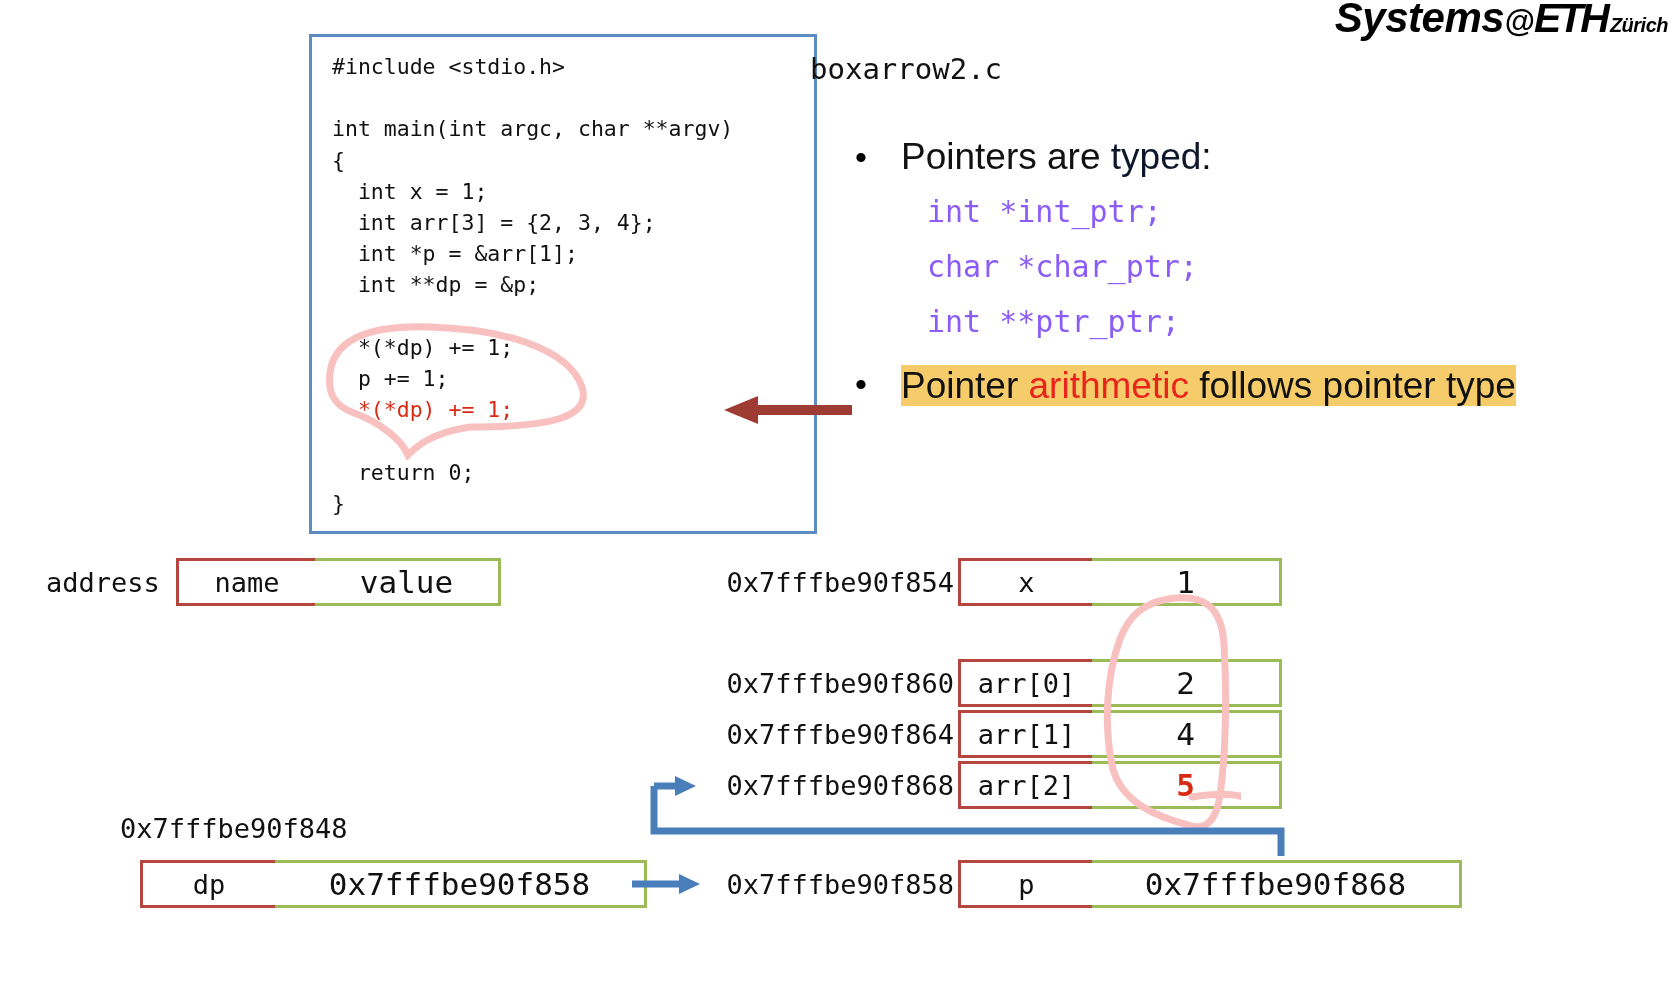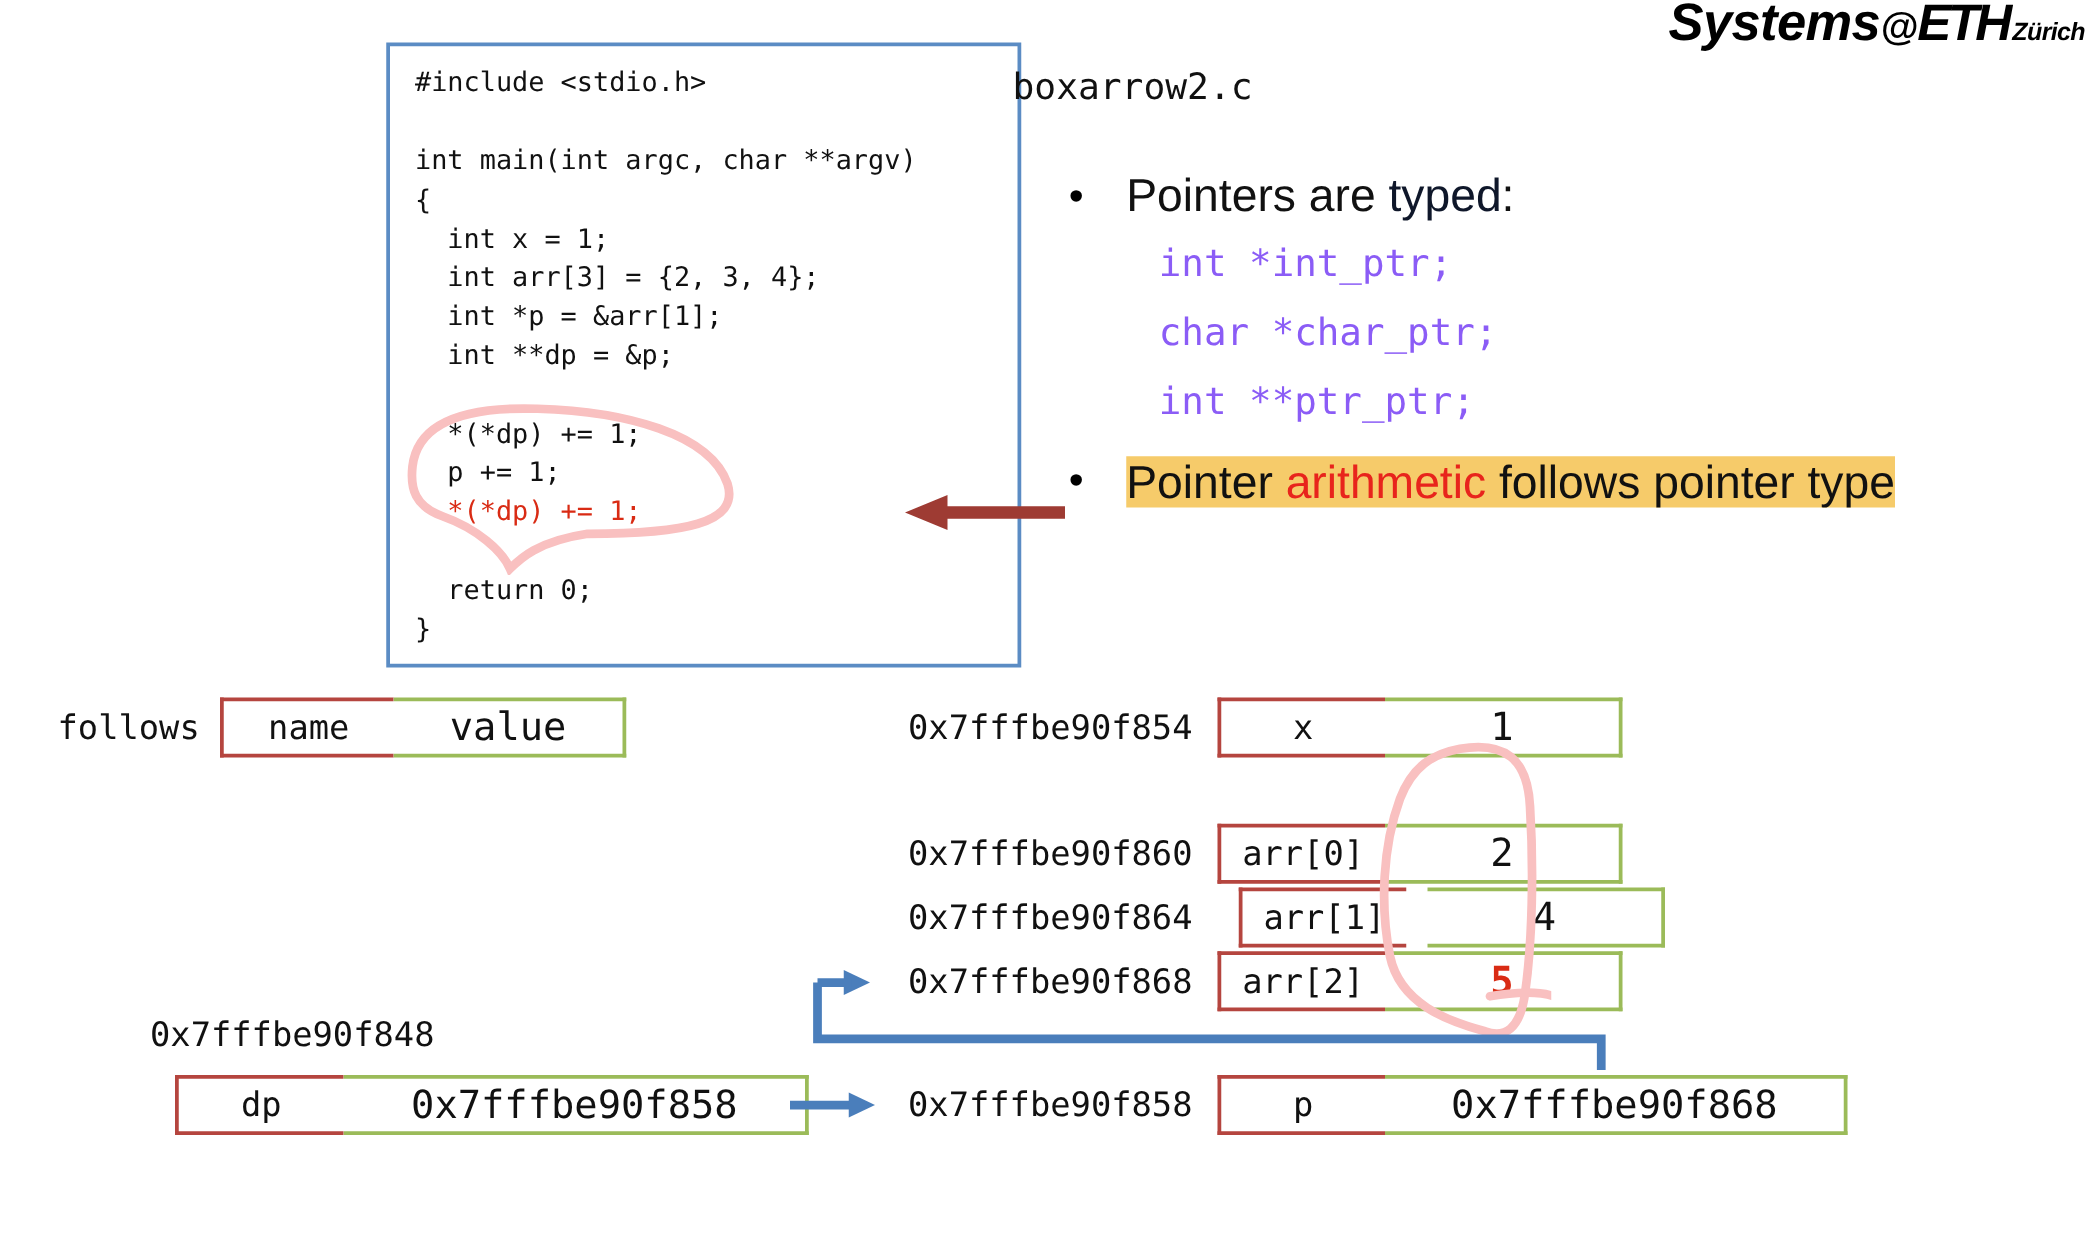--- a/index.html
+++ b/index.html
@@ -84,21 +84,21 @@
     display:inline;
   }
   .hl .red{color:#e8241c;}
   .b2wrap{width:630px;}
 
   
   .memrow{position:absolute; display:flex; align-items:stretch;}
   .addr{
     font-family:"DejaVu Sans Mono","Liberation Mono",monospace;
     font-size:27px; color:#111; display:flex; align-items:center;
-    justify-content:flex-end; padding-right:20px; white-space:nowrap;
+    justify-content:flex-end; padding-right:4px; white-space:nowrap;
   }
   .cell-name{
     border:3px solid #b5453f; border-right:none;
     box-sizing:border-box; background:#fff;
     display:flex;align-items:center;justify-content:center;
     font-family:"DejaVu Sans Mono","Liberation Mono",monospace;
     font-size:27px;color:#111;
   }
   .cell-val{
     border:3px solid #9bbb59; border-left:none;
@@ -164,38 +164,38 @@
     <div class="decl">char *char_ptr;</div>
     <div class="decl">int **ptr_ptr;</div>
 
     <div class="bullet-row2">
       <div class="dot">•</div>
       <div class="b2wrap"><span class="hl"><span>Pointer </span><span class="red">arithmetic</span><span> follows pointer type</span></span></div>
     </div>
   </div>
 
   <div class="memrow" style="left:46px; top:558px; height:48px;">
-    <div class="legend-label" style="width:130px;">follows</div>
+    <div class="legend-label" style="width:130px;">address</div>
     <div class="cell-name" style="width:139px;">name</div>
     <div class="cell-val" style="width:186px;">value</div>
   </div>
 
   <div class="memrow" style="left:706px; top:558px; height:48px;">
     <div class="addr" style="width:248px;">0x7fffbe90f854</div>
     <div class="cell-name" style="width:134px;">x</div>
     <div class="cell-val" style="width:190px;">1</div>
   </div>
 
   <div class="memrow" style="left:706px; top:659px; height:48px;">
     <div class="addr" style="width:248px;">0x7fffbe90f860</div>
     <div class="cell-name" style="width:134px;">arr[0]</div>
     <div class="cell-val" style="width:190px;">2</div>
   </div>
 
-  <div class="memrow" style="left:706px; top:710px; height:48px;gap:17px;">
+  <div class="memrow" style="left:706px; top:710px; height:48px;">
     <div class="addr" style="width:248px;">0x7fffbe90f864</div>
     <div class="cell-name" style="width:134px;">arr[1]</div>
     <div class="cell-val" style="width:190px;">4</div>
   </div>
 
   <div class="memrow" style="left:706px; top:761px; height:48px;">
     <div class="addr" style="width:248px;">0x7fffbe90f868</div>
     <div class="cell-name" style="width:134px;">arr[2]</div>
     <div class="cell-val redval" style="width:190px;">5</div>
   </div>

